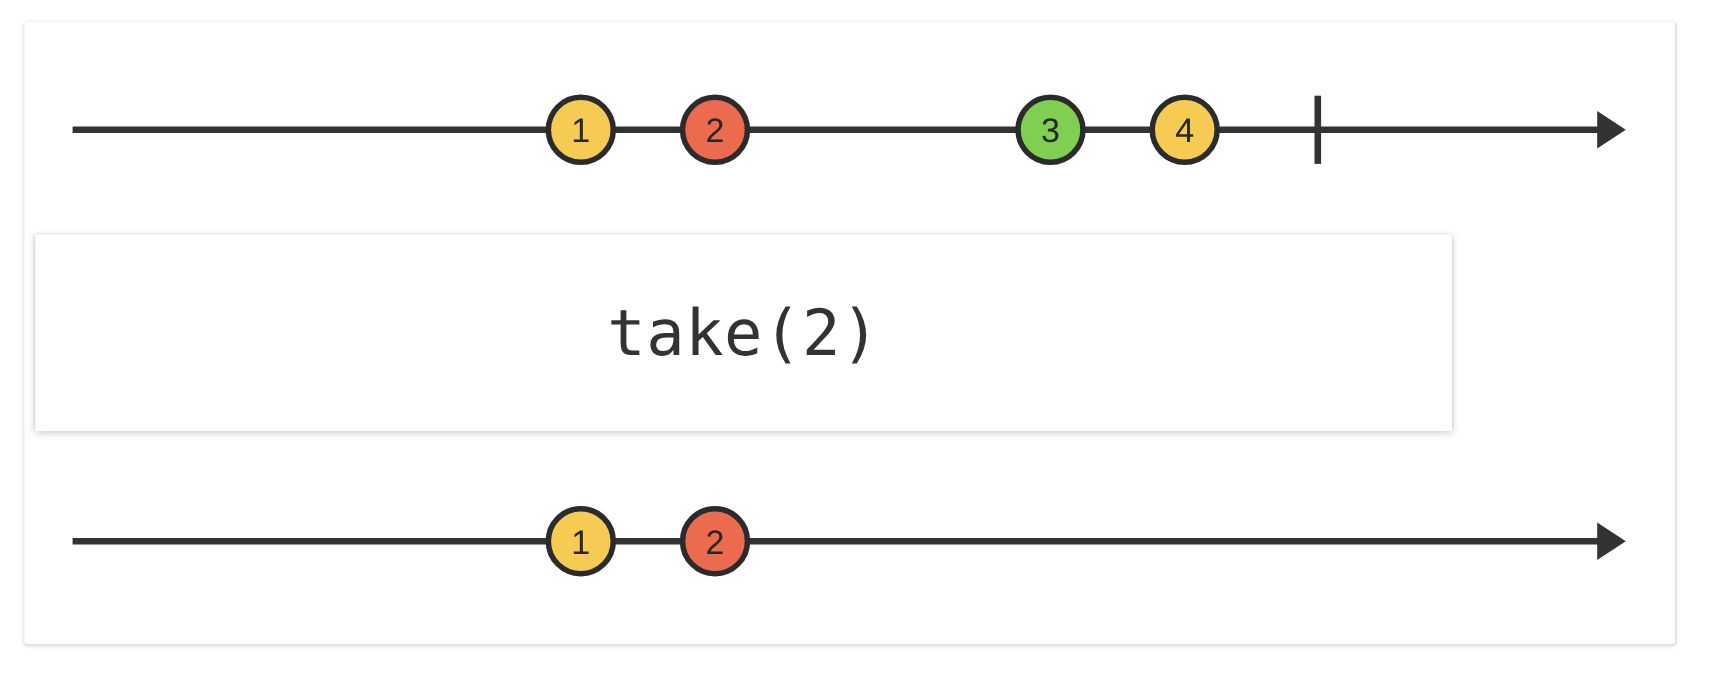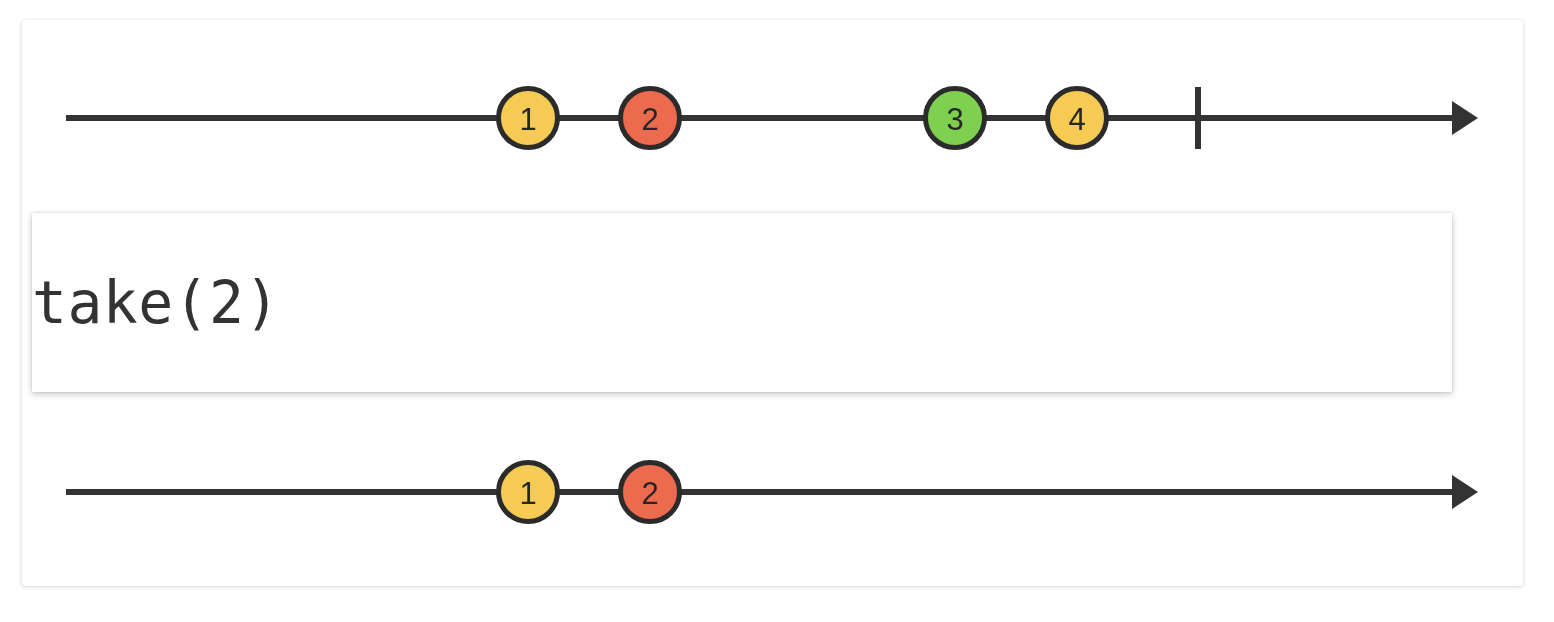--- a/index.html
+++ b/index.html
@@ -33,27 +33,27 @@
     background: #ffffff;
     border-radius: 3px;
     box-shadow: 0 1px 4px rgba(0,0,0,0.16), 0 0 1px rgba(0,0,0,0.12);
   }
 
   
   .operator-card {
     position: absolute;
     left: 32px;
     top: 213px;
-    width: 1420px;
+    width: 1288px;
     height: 179px;
     background: #ffffff;
     box-shadow: 0 2px 7px rgba(0,0,0,0.22), 0 0 2px rgba(0,0,0,0.14);
     display: flex;
     align-items: center;
-    justify-content: flex-start;
+    justify-content: center;
     z-index: 5;
   }
   .operator-label {
     font-family: "DejaVu Sans Mono", "Liberation Mono", monospace;
     font-size: 58px;
     color: #333333;
     letter-spacing: 0.5px;
     white-space: pre;
     line-height: 1;
     user-select: none;

